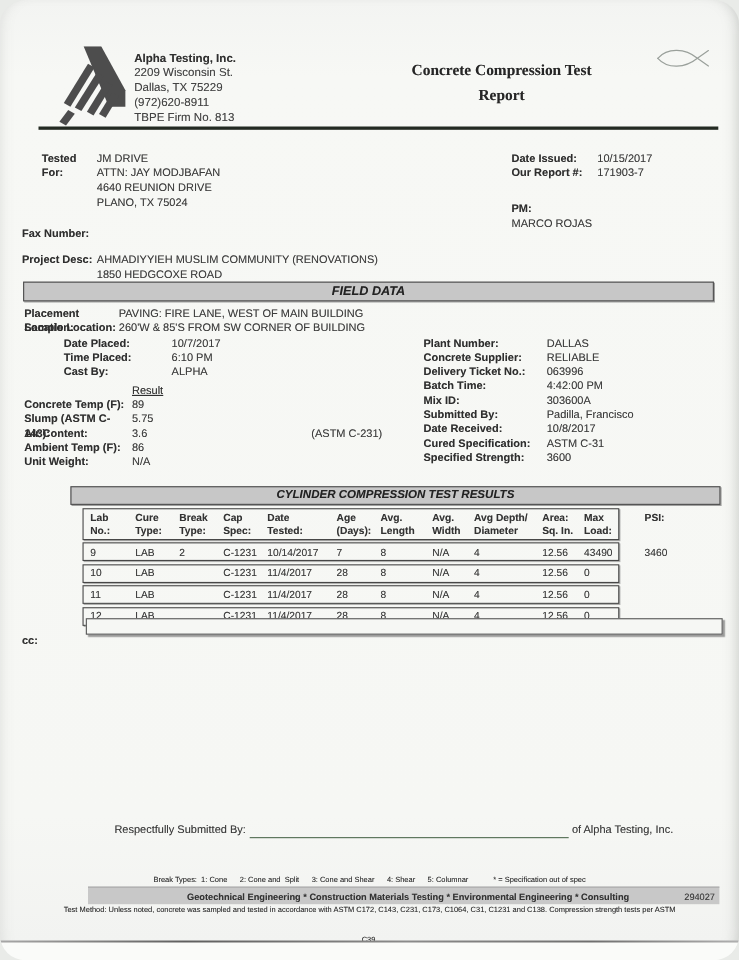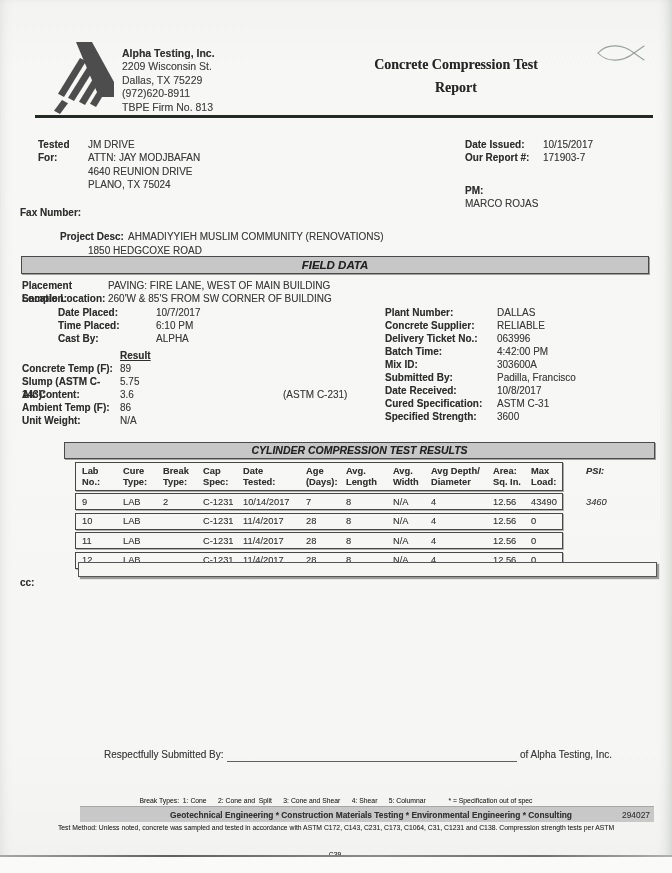--- a/index.html
+++ b/index.html
@@ -6,20 +6,21 @@
   body{
     width:672px;height:873px;
     background:#e9ebe8;
     font-family:"Liberation Sans",sans-serif;
     color:#3c3c3c;
   }
   .page{
     position:relative;width:672px;height:873px;overflow:hidden;
     background:linear-gradient(180deg,#f3f4f2 0%,#f7f8f5 8%,#f6f7f4 85%,#f2f3f1 98%);
     box-shadow:inset -10px 0 14px -10px rgba(110,115,110,.4), inset 10px 0 14px -12px rgba(110,115,110,.25);
+    border-radius:23px;
   }
   .page *{text-shadow:0 0 .4px rgba(70,70,70,.45);}
   .abs{position:absolute;}
   .lbl{font-weight:bold;color:#2e2e2e;}
   .fs10{font-size:10px;line-height:13.2px;}
 
   
   .company{left:122px;top:47px;font-size:10.5px;line-height:13.4px;color:#444;}
   .company .name{font-weight:bold;color:#2f2f2f;}
   .title{left:288px;top:53px;width:336px;text-align:center;
@@ -31,57 +32,57 @@
   .row{display:flex;align-items:flex-start;}
   .testedfor{left:38px;top:138px;}
   .testedfor .lbl{width:50px;flex:none;}
   .tf-lines div{height:13.4px;}
   .faxnum{left:20px;top:206px;}
   .rinfo{left:465px;top:138px;}
   .rinfo .row{height:13.4px;}
   .rinfo .lbl{width:78px;flex:none;}
   .pmline{left:465px;top:184px;flex-direction:column;}
   .pmline .lbl{margin-right:6px;}
-  .projdesc{left:20px;top:230px;margin-left:40px;}
+  .projdesc{left:20px;top:230px;}
   .projdesc .lbl{width:68px;flex:none;}
   .projdesc2{left:88px;top:243.5px;}
 
   
   .section-bar{
     background:#c7c7c7;border:1px solid #4a4a4a;
     box-shadow:1px 1px 0 rgba(90,90,90,.55);
     text-align:center;font-weight:bold;font-style:italic;color:#222;
   }
   .bar-field{left:21px;top:256px;width:626px;height:16px;font-size:11.5px;line-height:16px;}
   .bar-cyl{left:64px;top:442px;width:589px;height:15px;font-size:10.5px;line-height:15px;}
 
   
   .fd-loc{left:22px;top:279px;}
   .fd-loc .row{height:13.4px;}
   .fd-loc .lbl{width:86px;flex:none;}
   .fd-left{left:22px;top:306px;}
   .fd-left .row{height:13.1px;padding-left:36px;}
   .fd-left .lbl{width:98px;flex:none;}
-  .result-hdr{left:120px;top:349px;font-weight:bold;text-decoration:underline;color:#2e2e2e;}
+  .result-hdr{left:120px;top:349px;font-weight:normal;text-decoration:underline;color:#2e2e2e;}
   .fd-res{left:22px;top:362px;}
   .fd-res .row{height:13.1px;}
   .fd-res .lbl{width:98px;flex:none;}
   .fd-res .val{width:163px;flex:none;}
   .fd-right{left:385px;top:306px;}
   .fd-right .row{height:13.0px;}
   .fd-right .lbl{width:112px;flex:none;}
 
   
   .cyl{left:75px;top:462px;width:488px;}
   .cyl-grid{display:grid;grid-template-columns:41px 40px 40px 40px 63px 40px 47px 38px 62px 38px 55px 1fr;}
   .cyl-head{border:1px solid #474747;box-shadow:1px 1px 0 rgba(90,90,90,.5);padding:3px 0 2px 6px;}
   .cyl-head .h{font-size:9.3px;font-weight:bold;line-height:10.8px;color:#333;}
   .cyl-row{border:1px solid #474747;box-shadow:1px 1px 0 rgba(90,90,90,.45);
            margin-top:2.5px;height:15px;align-items:center;padding-left:6px;font-size:9.3px;color:#3a3a3a;}
-  .col-psi{text-align:right;padding-right:5px;font-style:italic;}
+  .col-psi{text-align:right;padding-right:5px;}
   .empty-box{left:78px;top:562px;width:577px;height:13px;border:1px solid #555;
              box-shadow:2px 2px 1px rgba(80,80,80,.55);background:#f6f7f4;}
 
   .ccline{left:20px;top:577px;font-weight:bold;font-size:10px;color:#333;}
 
   
   .sig{left:104px;right:60px;top:749px;display:flex;align-items:flex-start;font-size:10px;color:#3a3a3a;}
   .sig-line{flex:1;border-bottom:1px solid #4f6b4f;height:12px;margin:0 3px;}
   .sig .pre,.sig .suf{flex:none;}
 

